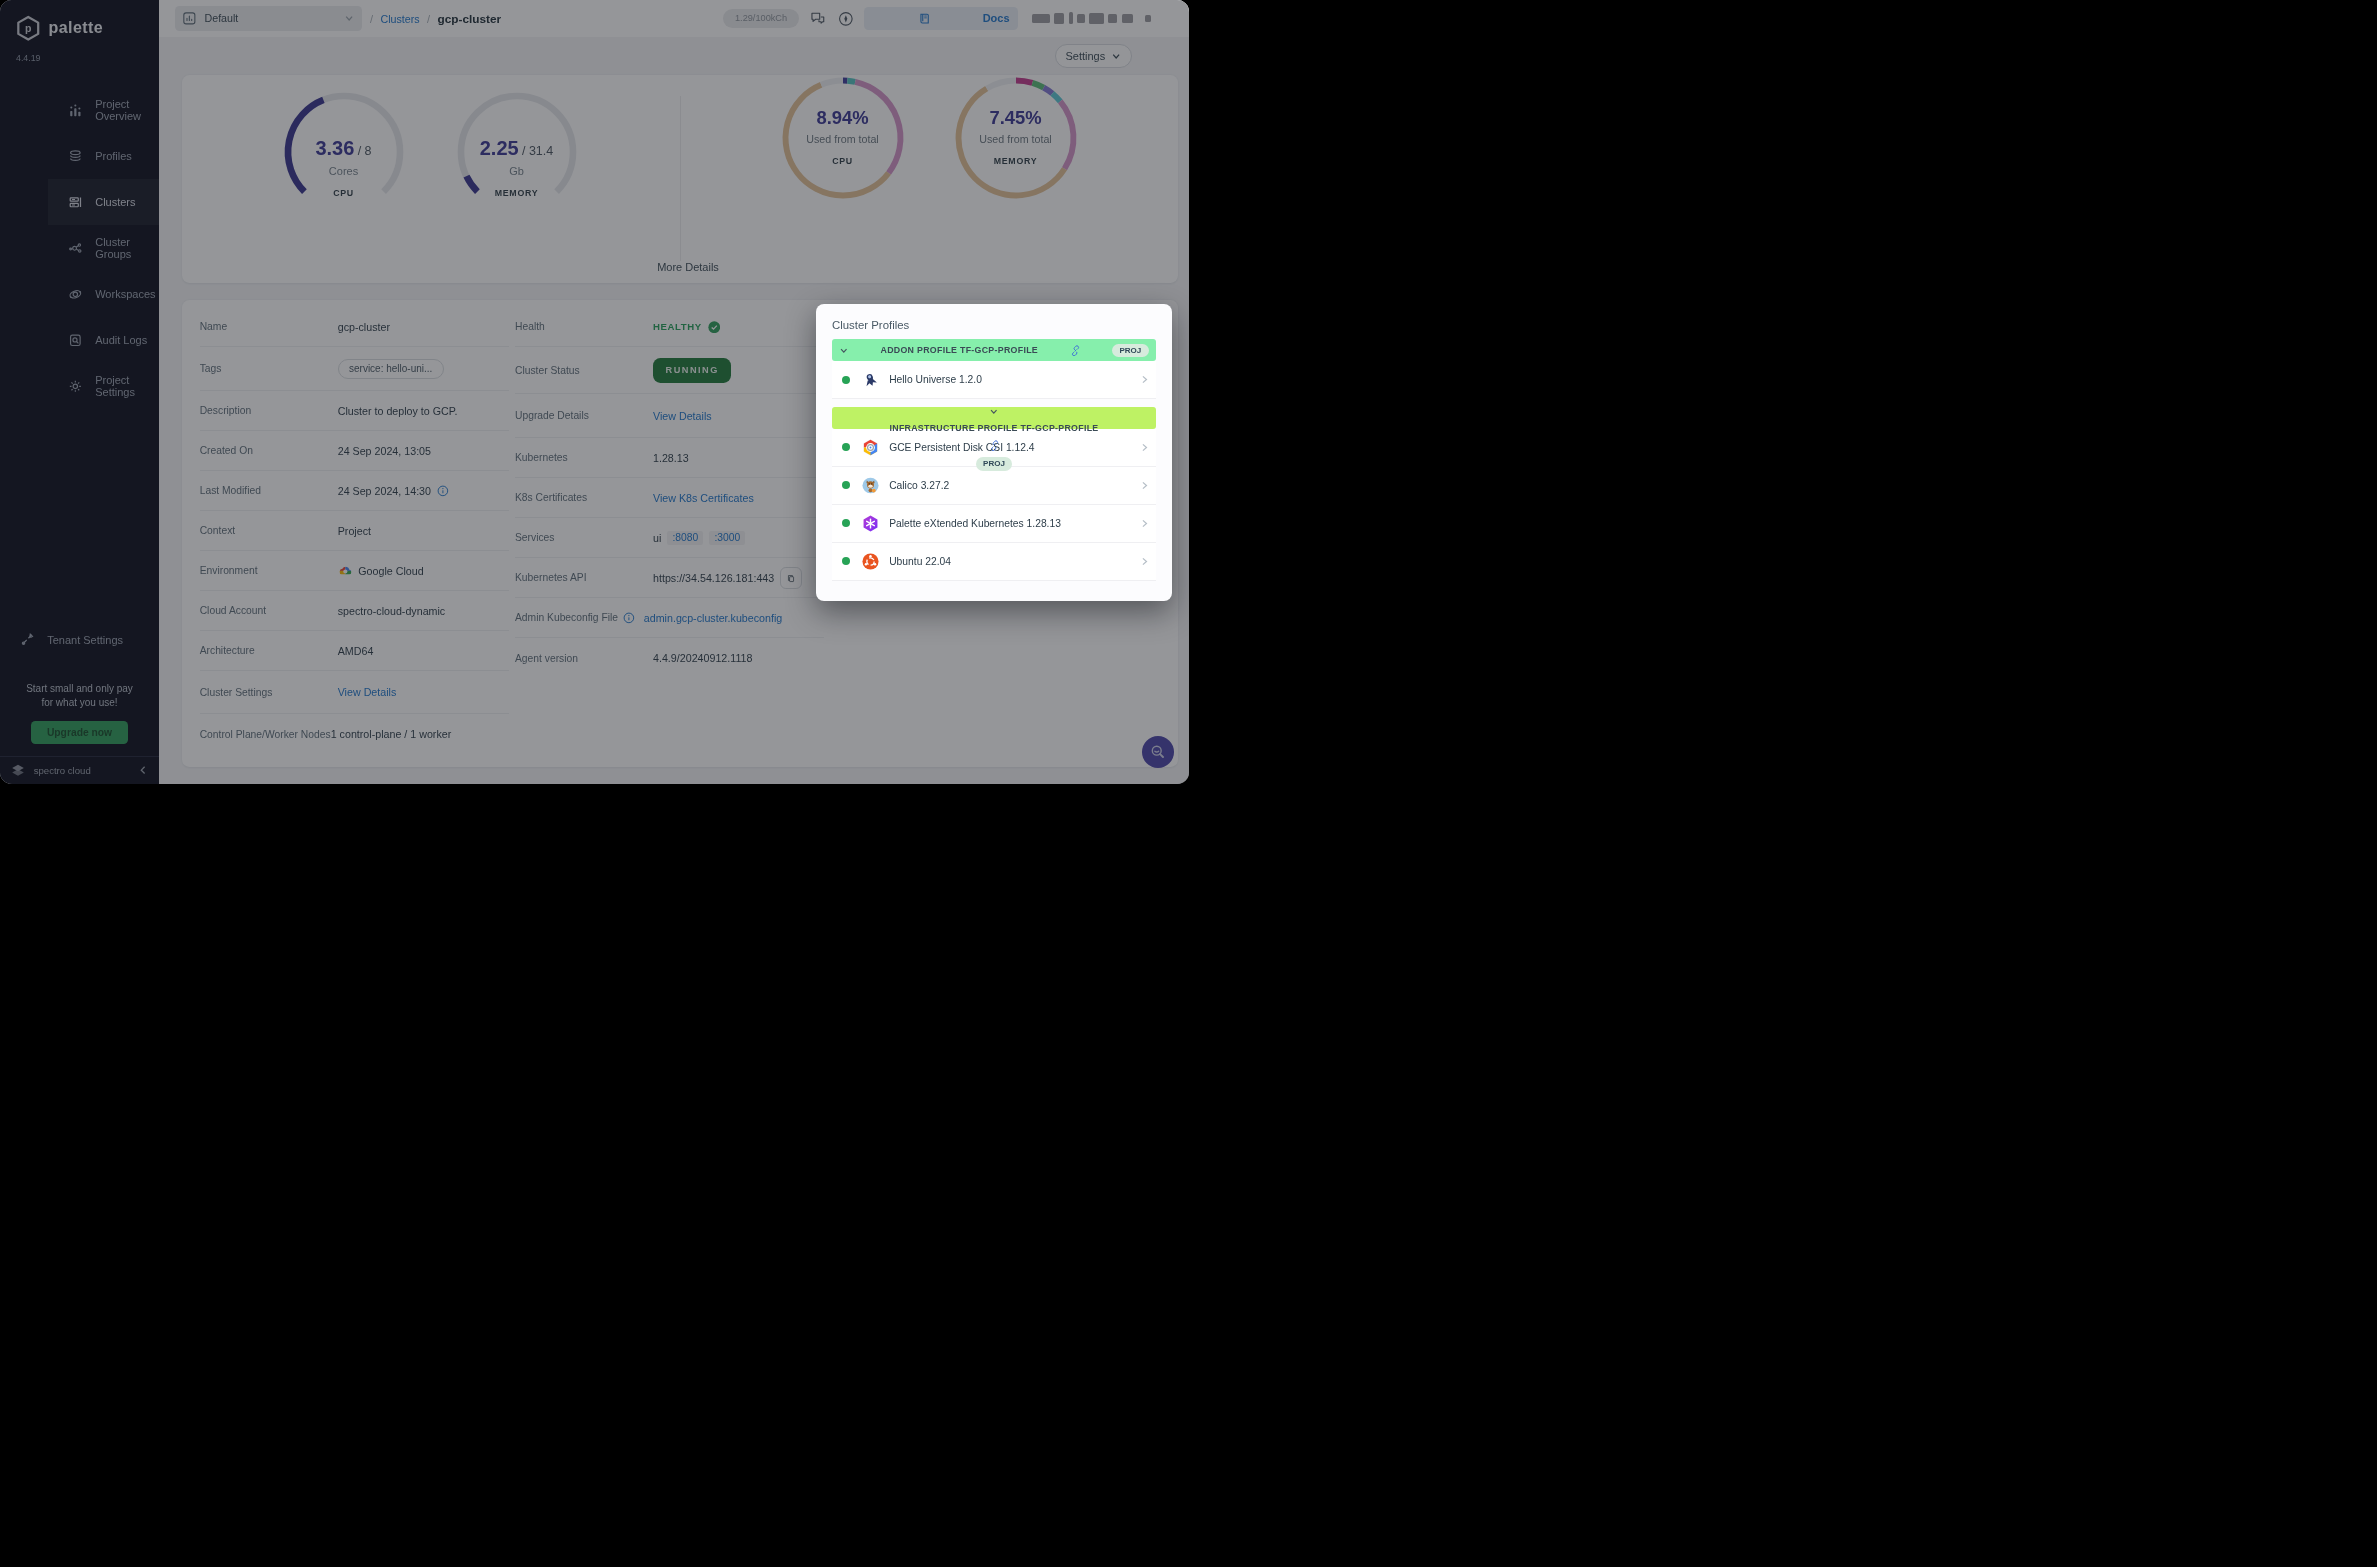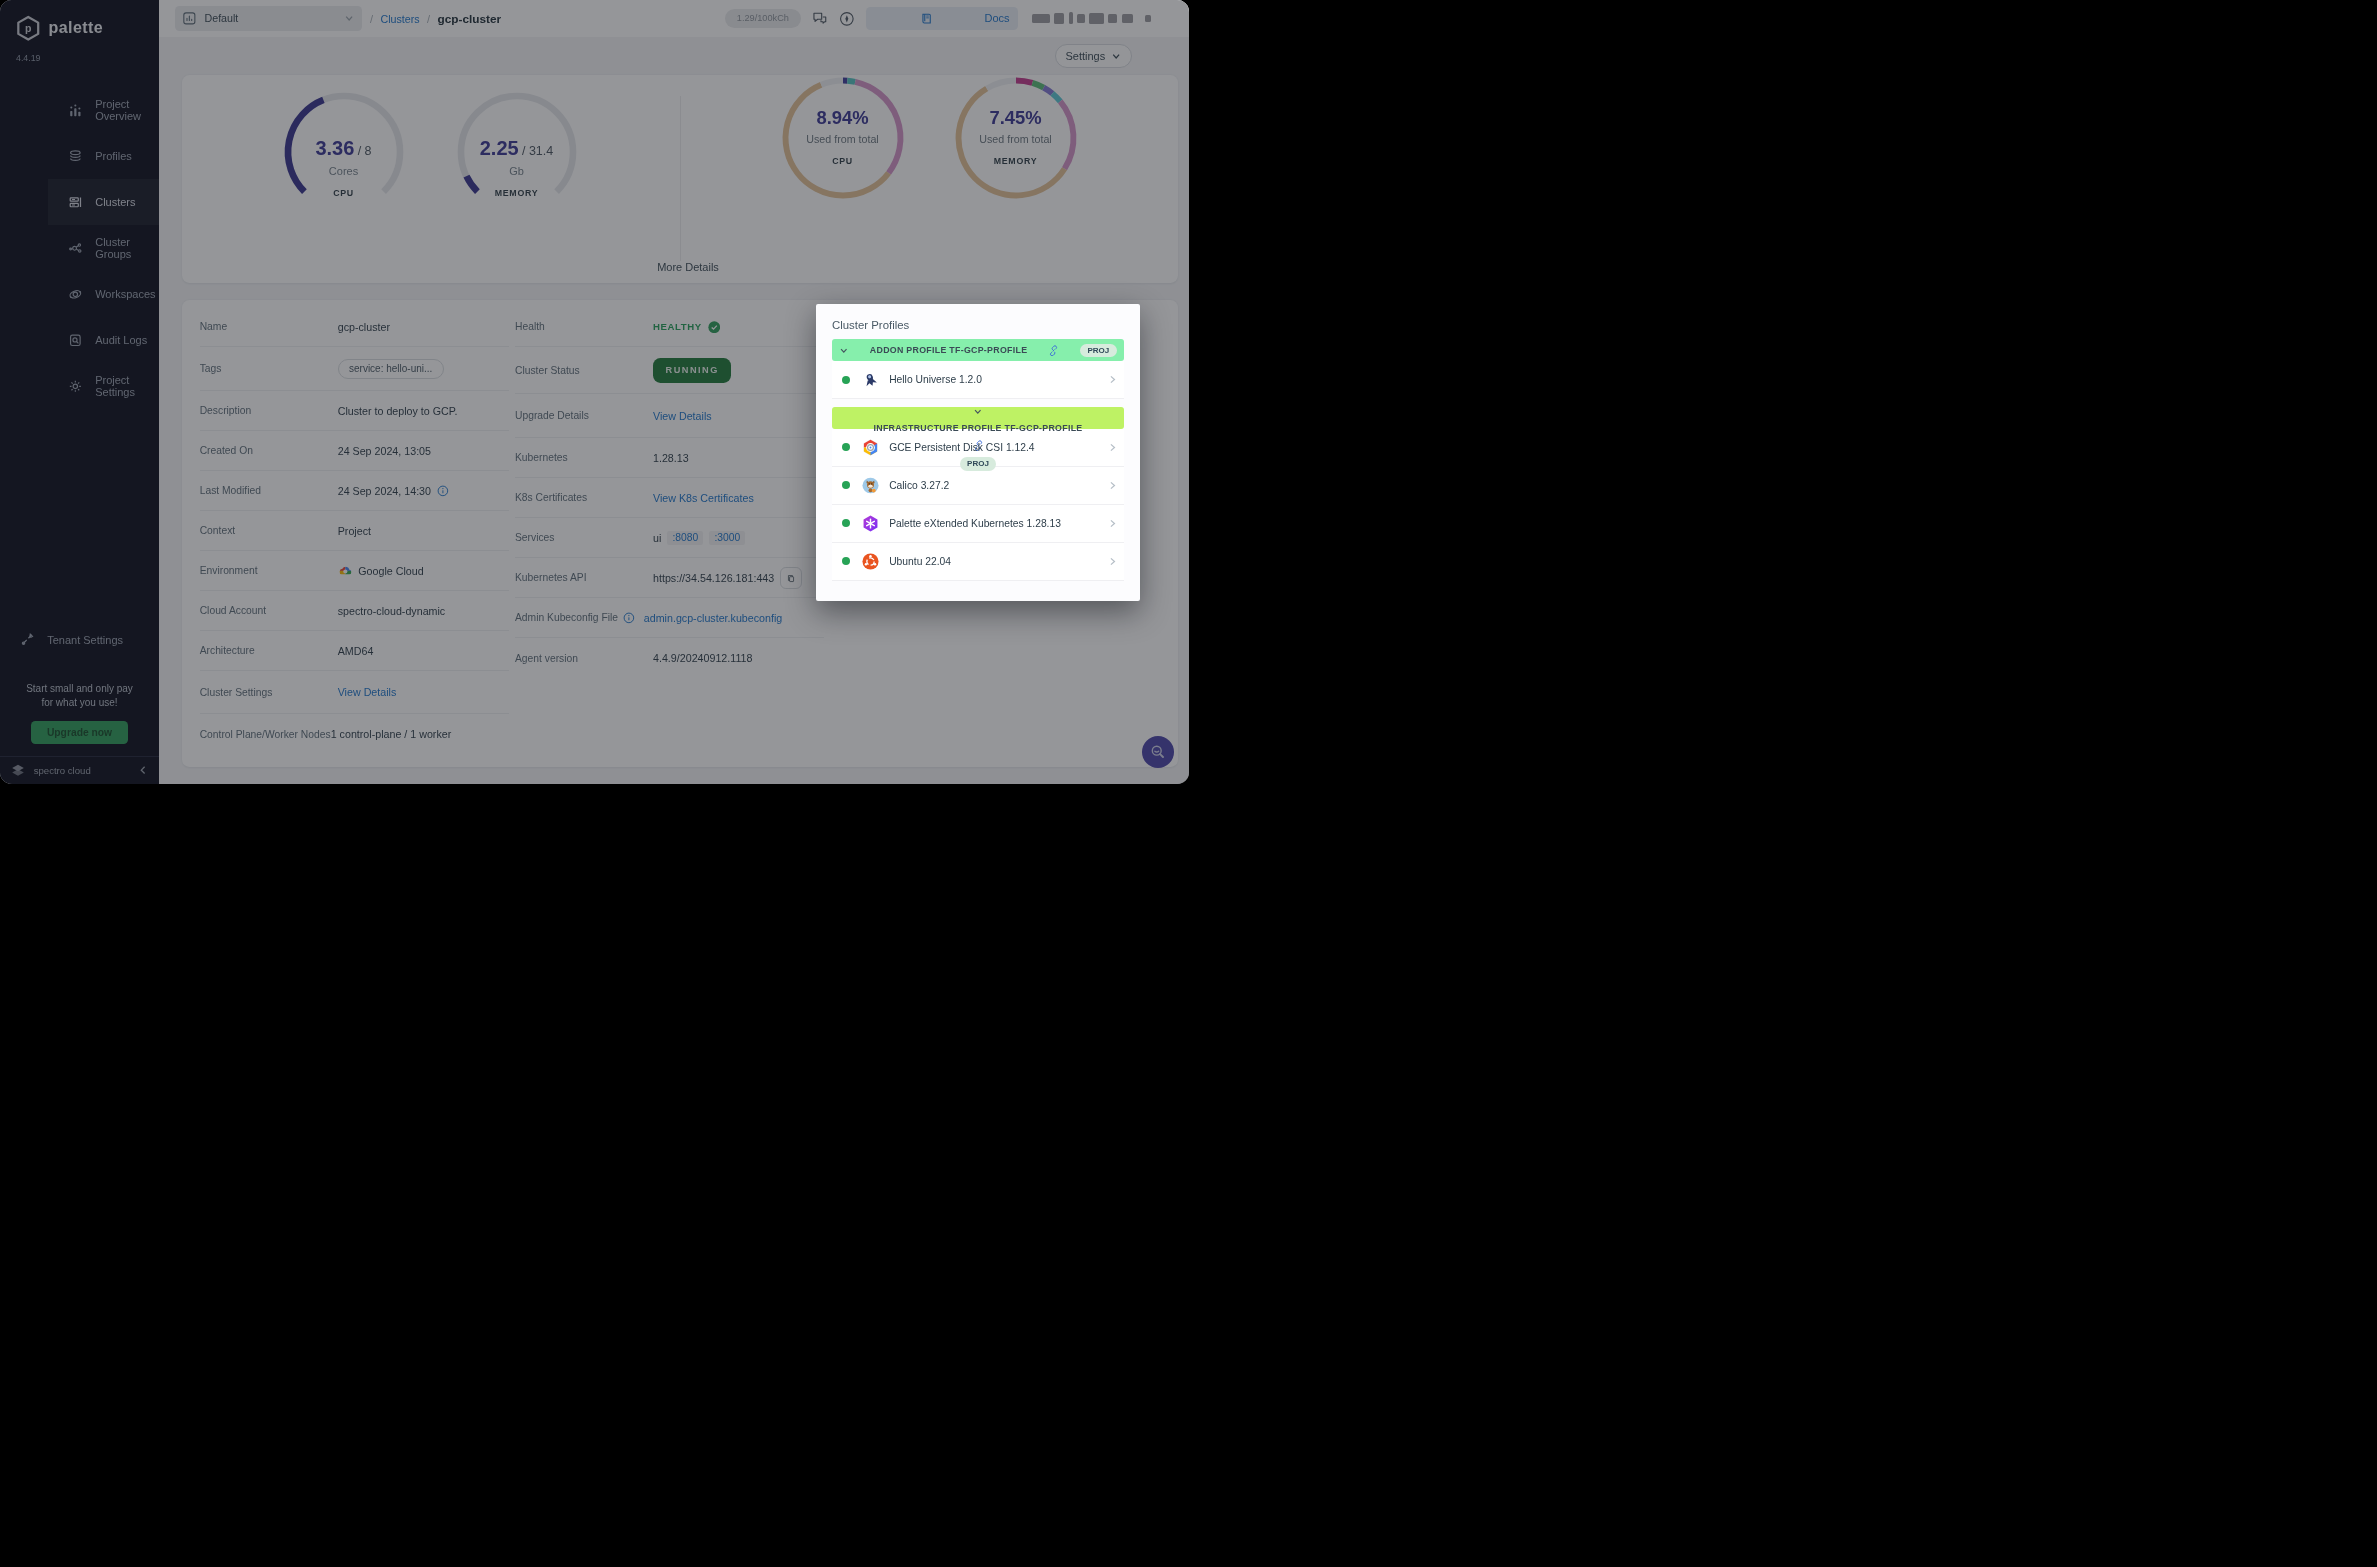--- a/index.html
+++ b/index.html
@@ -24,21 +24,21 @@
   .topbar{position:absolute;left:159px;top:0;right:0;height:37px;background:#FFFFFF;z-index:3;}
   .selector{position:absolute;left:16px;top:5.9px;width:187px;height:25px;background:#EBECEF;border-radius:4.4px;display:flex;align-items:center;gap:7.4px;padding:0 7.4px;cursor:pointer;}
   .selector .sel-label{font-size:10.7px;color:#3A4A55;flex:1;}
   .crumbs{position:absolute;left:211px;top:0;height:37px;display:flex;align-items:center;gap:7.4px;}
   .crumb-sep{color:#A7B0B7;font-size:11px;}
   .crumb-link{color:#2077CC;font-size:10.7px;cursor:pointer;}
   .crumb-cur{color:#22313B;font-size:11.8px;font-weight:700;}
   .top-right{position:absolute;right:38px;top:5.9px;height:25px;display:flex;align-items:center;gap:10px;}
   .usage-pill{background:#E9EAEC;border-radius:9.6px;height:19px;display:flex;align-items:center;padding:0 11.8px;color:#8D959D;font-size:9.2px;}
   .docs-chip{display:flex;align-items:center;gap:5.2px;background:#E9EEF6;border-radius:4.4px;height:23.6px;padding:0 8px;cursor:pointer;}
-  .docs-chip span{color:#2077CC;font-size:11px;font-weight:400;padding-left:46px;}
+  .docs-chip span{color:#2077CC;font-size:11px;font-weight:700;padding-left:46px;}
   .redacted{display:flex;align-items:center;gap:4.4px;margin-left:4.4px;filter:blur(0.4px);}
   .redacted i{display:block;background:#9B9BA0;border-radius:1.5px;}
   
   .tabs{position:absolute;left:182px;top:38px;height:37px;display:flex;gap:24px;align-items:center;z-index:3;}
   .tab{font-size:11px;color:#5E6E7A;cursor:pointer;position:relative;height:100%;display:flex;align-items:center;}
   .tab.active{color:#1F6FBF;font-weight:700;}
   .tab.active::after{content:"";position:absolute;left:0;right:0;bottom:2.2px;height:2.2px;background:#1F6FBF;border-radius:1.5px;}
   .settings-btn{position:absolute;right:57px;top:44px;height:24px;background:#FDFDFD;border:0.7px solid #D7DADF;border-radius:12px;display:flex;align-items:center;gap:5.9px;padding:0 9.6px;font-size:11px;color:#3A4A55;cursor:pointer;z-index:3;}
   
   .card{position:absolute;background:#fff;border-radius:7.4px;box-shadow:0 0.7px 2.2px rgba(16,24,40,.07);}
@@ -63,21 +63,21 @@
   .dlabel{width:138px;flex:0 0 auto;font-size:10.3px;color:#5E6E7A;display:flex;align-items:center;gap:5.2px;}
   .dvalue{font-size:10.7px;color:#2E3E4A;display:flex;align-items:center;gap:5.9px;}
   .link{color:#2077CC;cursor:pointer;}
   .tag-pill{border:0.7px solid #D9DDE1;border-radius:11px;padding:3.7px 10.3px;font-size:10px;color:#4A5A66;}
   .healthy{color:#27A05C;font-weight:700;font-size:9.6px;letter-spacing:0.6px;}
   .run-badge{background:#1F7A3A;color:#EAF2EC;font-size:9.2px;font-weight:700;letter-spacing:1.5px;border-radius:7.4px;padding:7.4px 12.5px;}
   .port-chip{background:#F1F2F4;border-radius:2.2px;padding:1.5px 5.2px;color:#2077CC;font-size:10.3px;cursor:pointer;}
   .copy-btn{width:22px;height:22px;border:0.7px solid #D9DDE1;border-radius:5.9px;background:#fff;display:flex;align-items:center;justify-content:center;cursor:pointer;}
   
   .dim{position:absolute;inset:0;background:rgba(30,31,38,.47);z-index:40;}
-  .panel{position:absolute;left:816px;top:304px;width:324px;height:297px;background:#FCFCFE;border-radius:2px;box-shadow:0 10.3px 29.4px rgba(8,10,18,.45);z-index:50;padding:14.7px 16px;}
+  .panel{position:absolute;left:816px;top:304px;width:356px;height:297px;background:#FCFCFE;border-radius:8px;box-shadow:0 10.3px 29.4px rgba(8,10,18,.45);z-index:50;padding:14.7px 16px;}
   .panel-title{font-size:11.4px;color:#4A5A66;margin-bottom:8.8px;}
   .sec-head{height:22px;border-radius:2.9px;display:flex;align-items:center;gap:6.6px;padding:0 7.4px;cursor:pointer;}
   .sec-head .sec-label{font-size:8.8px;font-weight:700;color:#3A4A55;letter-spacing:0.3px;}
   .sec-head.addon{background:#86efac;justify-content:space-between;}
   .sec-head.infra{background:#bef264;margin-top:7.4px;flex-direction:column;}
   .proj-badge{background:#D7EBDD;color:#2F4858;font-size:8px;font-weight:700;border-radius:7.4px;padding:2.2px 7.4px;}
   .p-item{height:38px;display:flex;align-items:center;background:#fff;border-bottom:0.7px solid #EFEFF2;padding:0 5.9px 0 4.4px;cursor:pointer;}
   .p-item .dot{width:8px;height:8px;border-radius:50%;background:#27A356;margin:0 10.3px 0 5.9px;flex:0 0 auto;}
   .p-item .picon{width:19px;height:19px;margin-right:9.6px;flex:0 0 auto;}
   .p-item .pname{font-size:10.3px;color:#2E3E4A;flex:1;}

